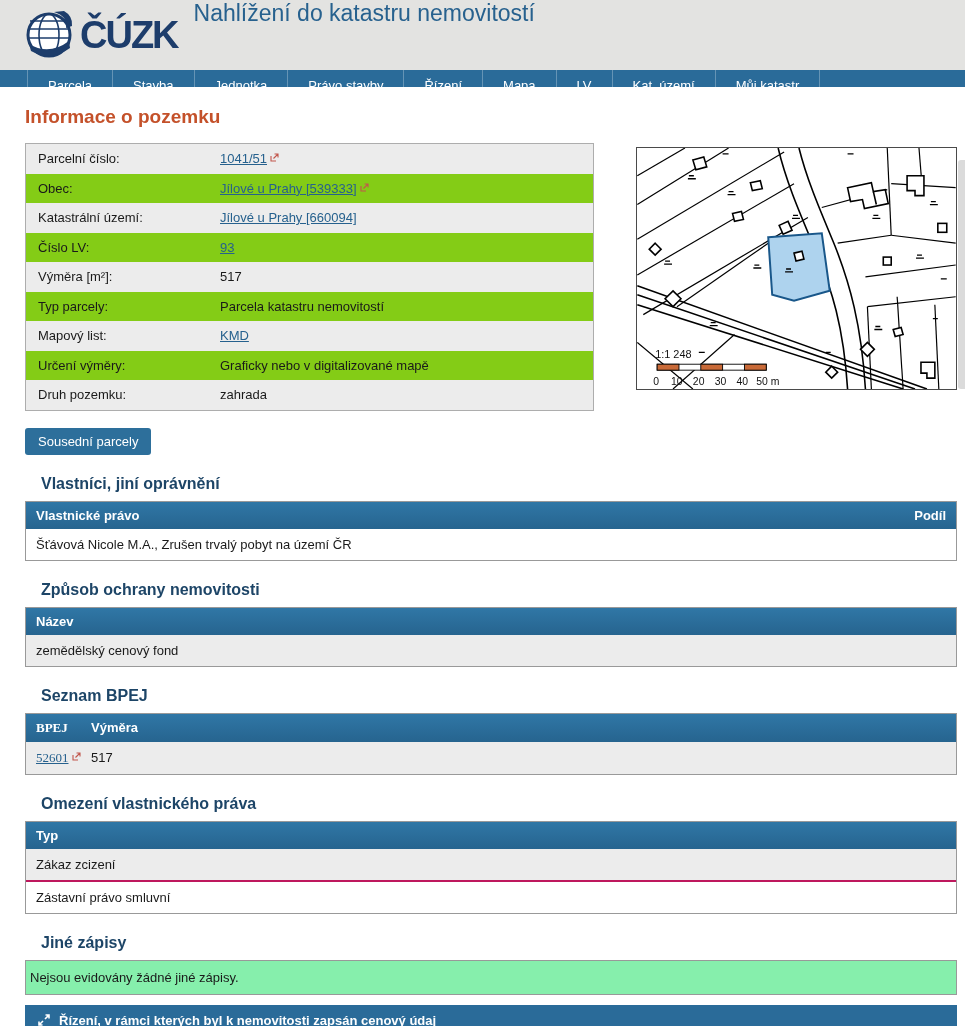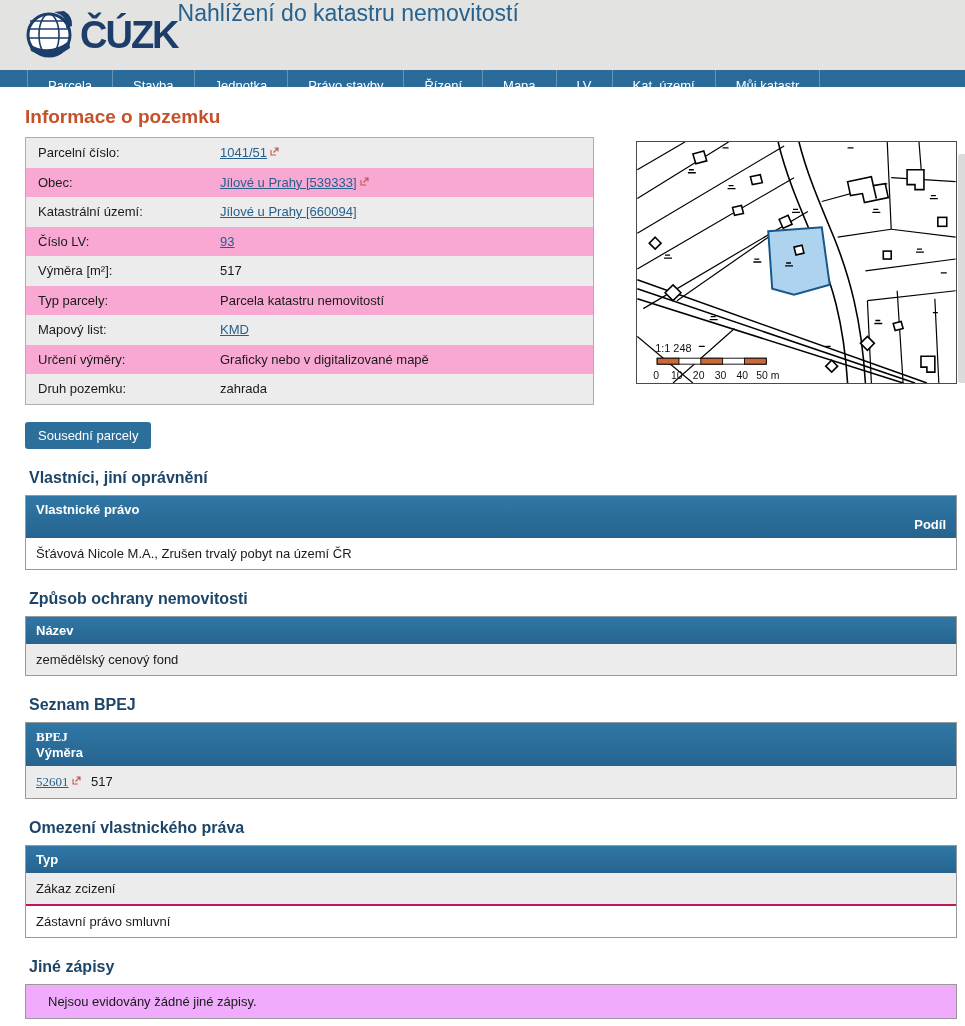--- a/index.html
+++ b/index.html
@@ -6,56 +6,56 @@
   html,body { margin:0; padding:0; }
   body {
     width:965px; height:1026px; overflow:hidden;
     font-family:"Liberation Sans", sans-serif;
     background:#ffffff; color:#1a1a1a;
   }
   
   .header { height:70px; background:#e3e3e1; display:flex; padding-left:24px; }
   .logo { display:flex; align-items:center; text-decoration:none; cursor:pointer; }
   .logo-text { font-size:38px; font-weight:bold; color:#1d3d6b; letter-spacing:-2px; margin-left:4px; }
-  .site-title { font-size:23px; color:#27618e; margin-left:0; }
+  .site-title { font-size:23px; color:#27618e; margin-left:16px; }
   
   .nav { height:17px; background:#2a6b99; display:flex; padding-left:27px; }
   .nav-item { color:#fff; font-size:13px; line-height:32px; padding:0 20px; border-right:1px solid rgba(255,255,255,.28); cursor:pointer; white-space:nowrap; }
   .nav-item:first-child { border-left:1px solid rgba(255,255,255,.28); }
   
   .content { padding:0 8px 0 25px; }
-  h1 { color:#c4512a; font-size:19px; margin:19px 0 9px; font-weight:bold; }
-  h2 { color:#1d4567; font-size:16px; margin:20px 4px 8px; font-weight:bold; }
+  h1 { color:#c4512a; font-size:19px; margin:19px 0 15px; font-weight:bold; }
+  h2 { color:#1d4567; font-size:16px; margin:20px 16px 8px; font-weight:bold; }
   a { color:#26618e; text-decoration:underline; cursor:pointer; }
   .row-flex { display:flex; justify-content:space-between; align-items:flex-start; }
   
   .info-table { width:600px; border:1px solid #adadad; font-size:13px; }
-  .info-row { display:flex; align-items:center; min-height:29.5px; background:#f9a8d4; }
+  .info-row { display:flex; align-items:center; min-height:29.5px; background:#84cc16; }
   .info-row.alt { background:#ececec; }
   .info-label { width:190px; flex-shrink:0; padding:0 12px; }
   .info-value { padding:0 4px; }
   .ext-icon { display:inline-block; vertical-align:1px; margin-left:3px; }
   
   .map-wrap { position:relative; width:321px; margin-top:4px;margin-left:42px; }
   .map-frame { display:block; width:321px; height:243px; border:1px solid #4a4a4a; background:#fff; cursor:crosshair; }
   .map-strip { position:absolute; right:-8px; top:13px; width:7px; height:229px; background:#dbdbdb; border-radius:3px 0 0 3px; }
   
   .btn { display:inline-block; margin-top:17px; background:#2d6f9b; color:#fff; font-size:13px;
          padding:6px 13px; border:none; border-radius:3px; cursor:pointer; font-family:inherit; }
   
   .tbl { border:1px solid #999; }
   .tbl-head { background:linear-gradient(#3077a6,#26648f); color:#fff; font-weight:bold; font-size:13px;
-              padding:6px 10px; display:flex; align-items:flex-start;flex-direction:column; }
+              padding:6px 10px; display:flex; align-items:center; }
   .tbl-head .spread { margin-left:auto; }
   .tbl-row { font-size:13px; padding:8px 10px; background:#fff; display:flex; align-items:center; }
   .tbl-row + .tbl-row { border-top:2px solid #be185d; }
   .tbl-row.alt { background:#ececec; }
   .col-bpej { width:55px; flex-shrink:0;font-family:Liberation Serif, serif; }
   
-  .box { border:1px solid #999; font-size:13px; padding:9px 22px; background:#f0abfc; }
+  .box { border:1px solid #999; font-size:13px; padding:9px 4px; background:#86efac; }
   .expand-bar { margin-top:10px; background:#2a6b99; color:#fff; font-weight:bold; font-size:13px;
                 height:31px; display:flex; align-items:center; gap:9px; padding-left:13px; cursor:pointer; }
 </style>
 </head>
 <body>
 
 <div class="header">
   <div class="logo">
     <svg width="52" height="50" viewBox="0 0 52 50">
       <circle cx="25" cy="25" r="21" fill="#fff" stroke="#1d3d6b" stroke-width="3"></circle>

